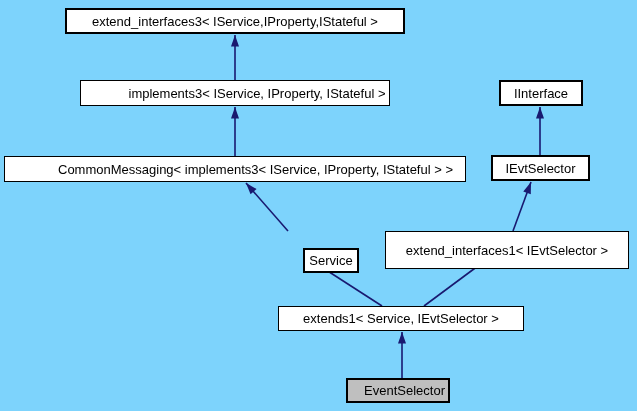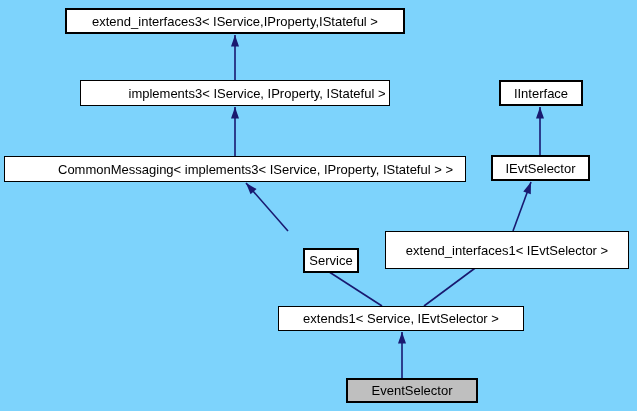--- a/index.html
+++ b/index.html
@@ -49,21 +49,21 @@
 
   
   #n-extend-interfaces3 { left: 65px;  top: 8px;   width: 340px; height: 26px; }
   #n-implements3        { left: 80px;  top: 80px;  width: 310px; height: 26px; padding-left: 44px; }
   #n-common-messaging   { left: 4px;   top: 156px; width: 462px; height: 26px; padding-left: 41px; }
   #n-service            { left: 260px; top: 248px; width: 56px;  height: 25px; margin-left: 43px; }
   #n-iinterface         { left: 499px; top: 80px;  width: 84px;  height: 26px; }
   #n-ievtselector       { left: 491px; top: 155px; width: 99px;  height: 26px; align-items: center; }
   #n-extend-interfaces1 { left: 385px; top: 231px; width: 244px; height: 38px; }
   #n-extends1           { left: 278px; top: 306px; width: 246px; height: 25px; text-align: center; }
-  #n-eventselector      { left: 346px; top: 378px; width: 132px; height: 25px; }
+  #n-eventselector      { left: 346px; top: 378px; width: 104px; height: 25px; justify-content: flex-end; }
 </style>
 </head>
 <body>
 
 <div class="diagram">
 
   <svg class="edges-layer" width="637" height="411" viewBox="0 0 637 411">
     <defs>
       <marker id="arrowhead" markerUnits="userSpaceOnUse" markerWidth="14" markerHeight="10" refX="12.5" refY="5" orient="auto">
         <path d="M1,1 L12.5,5 L1,9 Z" fill="#191970"></path>

